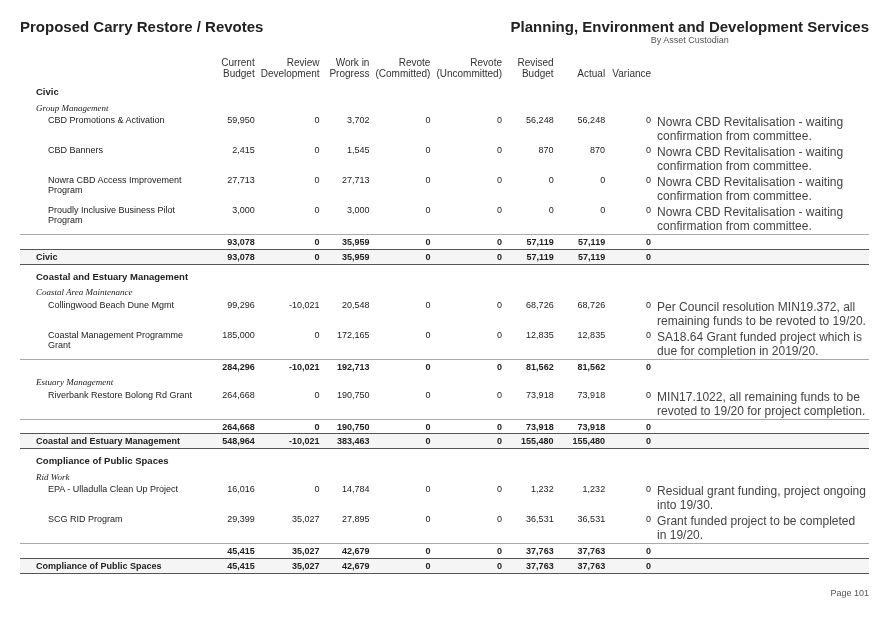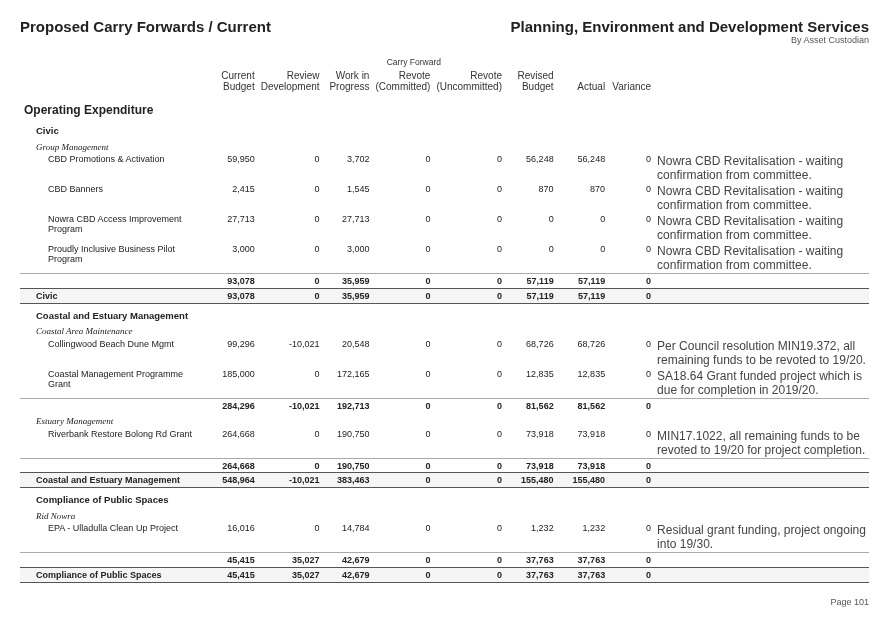--- a/index.html
+++ b/index.html
@@ -16,21 +16,21 @@
       display: flex;
       justify-content: space-between;
       margin-bottom: 10px;
     }
     .page-title-left {
       font-size: 15px;
       font-weight: bold;
       color: #222;
     }
     .page-title-right {
-      text-align: right;
+      text-align: center;
     }
     .page-title-right .main-title {
       font-size: 15px;
       font-weight: bold;
       color: #222;
     }
     .page-title-right .sub-title {
       font-size: 9px;
       color: #555;
     }
@@ -115,68 +115,55 @@
     .col-notes { width: 220px; }
     .span-carry-forward {
       text-align: center;
       font-size: 8.5px;
     }
   </style>
 </head>
 <body>
 
 <div class="page-header">
-  <div class="page-title-left">Proposed Carry Forwards / Current</div>
+  <div class="page-title-left">Proposed Carry Restore / Revotes</div>
   <div class="page-title-right">
     <div class="main-title">Planning, Environment and Development Services</div>
     <div class="sub-title">By Asset Custodian</div>
   </div>
 </div>
 
 <table>
   <colgroup>
     <col class="col-desc">
     <col class="col-curr-budget">
     <col class="col-rev-adj">
     <col class="col-work-in">
     <col class="col-revote-comm">
     <col class="col-revote-uncommitted">
     <col class="col-revised">
     <col class="col-actual">
     <col class="col-variance">
     <col class="col-notes">
   </colgroup>
   <thead>
-    <tr>
-      <th class="left-align"></th>
-      <th></th>
-      <th></th>
-      <th colspan="3" class="span-carry-forward">Carry Forward</th>
-      <th></th>
-      <th></th>
-      <th></th>
-      <th></th>
-    </tr>
     <tr class="header-row">
       <th class="left-align"></th>
       <th>Current Budget</th>
       <th>Review Development</th>
       <th>Work in Progress</th>
       <th>Revote (Committed)</th>
       <th>Revote (Uncommitted)</th>
       <th>Revised Budget</th>
       <th>Actual</th>
       <th>Variance</th>
       <th class="left-align"></th>
     </tr>
   </thead>
   <tbody id="table-body">
-  <tr class="section-header">
-        <td colspan="10" class="label">Operating Expenditure</td>
-      </tr>
       <tr class="group-header">
         <td colspan="10" class="label indent1">Civic</td>
       </tr>
       <tr class="subgroup-header">
         <td colspan="10" class="label indent1">Group Management</td>
       </tr>
       <tr class="data-row">
       <td class="label indent2">CBD Promotions &amp; Activation</td>
       <td class="right">59,950</td>
       <td class="right">0</td>
@@ -326,33 +313,45 @@
       <td class="right">0</td>
       <td class="right">155,480</td>
       <td class="right">155,480</td>
       <td class="right">0</td>
       <td></td>
     </tr>
       <tr class="group-header">
         <td colspan="10" class="label indent1">Compliance of Public Spaces</td>
       </tr>
       <tr class="subgroup-header">
-        <td colspan="10" class="label indent1">Rid Nowra</td>
+        <td colspan="10" class="label indent1">Rid Work</td>
       </tr>
       <tr class="data-row">
       <td class="label indent2">EPA - Ulladulla Clean Up Project</td>
       <td class="right">16,016</td>
       <td class="right">0</td>
       <td class="right">14,784</td>
       <td class="right">0</td>
       <td class="right">0</td>
       <td class="right">1,232</td>
       <td class="right">1,232</td>
       <td class="right">0</td>
       <td class="note">Residual grant funding, project ongoing into 19/30.</td>
+    </tr>
+      <tr class="data-row">
+      <td class="label indent2">SCG RID Program</td>
+      <td class="right">29,399</td>
+      <td class="right">35,027</td>
+      <td class="right">27,895</td>
+      <td class="right">0</td>
+      <td class="right">0</td>
+      <td class="right">36,531</td>
+      <td class="right">36,531</td>
+      <td class="right">0</td>
+      <td class="note">Grant funded project to be completed in 19/20.</td>
     </tr>
       <tr class="subtotal-row">
       <td class="label indent2"></td>
       <td class="right">45,415</td>
       <td class="right">35,027</td>
       <td class="right">42,679</td>
       <td class="right">0</td>
       <td class="right">0</td>
       <td class="right">37,763</td>
       <td class="right">37,763</td>

